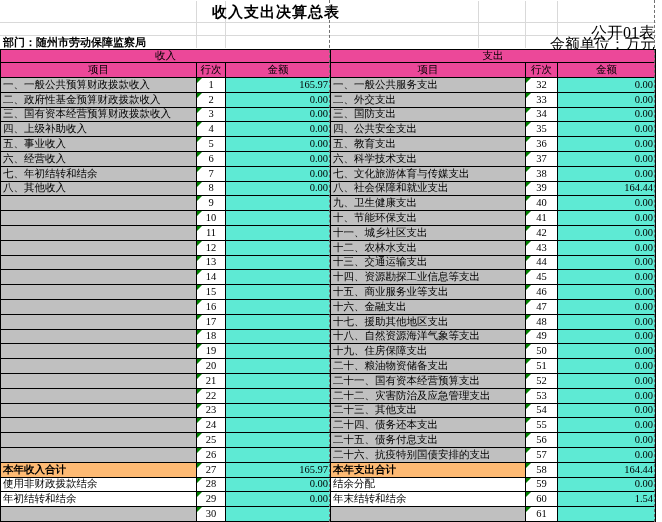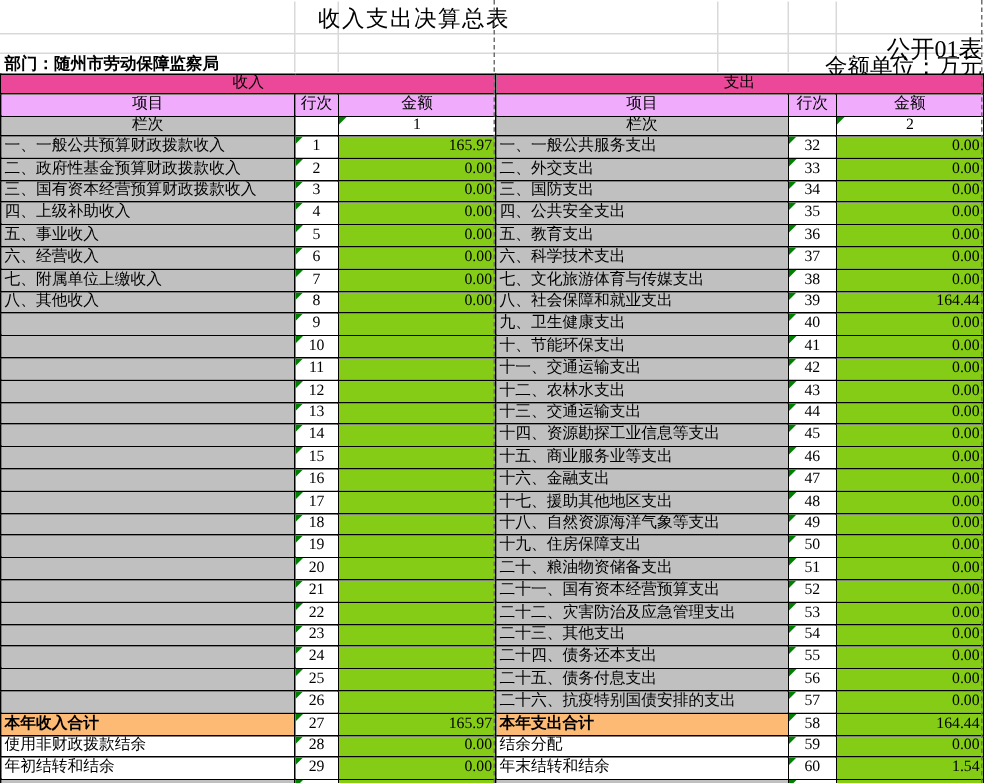--- a/index.html
+++ b/index.html
@@ -9,44 +9,44 @@
     -webkit-font-smoothing:none;
   }
   .sheet{position:absolute;inset:0;overflow:hidden;}
 
   
   .toparea{position:absolute;left:0;top:0;width:662px;height:49px;}
   .gridv{position:absolute;top:1px;height:47px;width:0;border-left:1px solid #d9d9d9;}
   .gridh{position:absolute;left:0;width:656px;height:0;border-top:1px solid #d9d9d9;}
   .title{
     position:absolute;left:0;top:3px;width:552px;text-align:center;
-    font-size:15px;font-weight:normal;letter-spacing:1px;color:#000;
+    font-size:15px;font-weight:bold;letter-spacing:1px;color:#000;
   }
   .code-line{position:absolute;right:7px;top:23px;font-size:16px;color:#000;}
   .dept-line{position:absolute;left:3px;top:35px;font-size:11px;font-weight:bold;color:#000;}
   .unit-line{position:absolute;right:7px;top:35px;font-size:15px;color:#000;}
 
   
   table.grid{
     position:absolute;left:0;top:49px;width:655px;
     border-collapse:collapse;table-layout:fixed;
   }
   table.grid td{
     border:1px solid #000;padding:0 2px;overflow:hidden;white-space:nowrap;
     font-size:10.5px;line-height:12px;height:13.8px;position:relative;color:#000;
   }
   tr.h1 td{height:11px;background:#ec4899;text-align:center;}
-  tr.h2 td{height:14px;background:#f0abfc;text-align:center;}
+  tr.h2 td{height:14px;background:#ec4899;text-align:center;}
   tr.h3 td{height:12px;text-align:center;}
   td.gray{background:#c0c0c0;}
   td.white{background:#ffffff;}
   td.total{background:#fdba74;text-align:center;font-weight:bold;}
   td.item{text-align:left;}
   td.ln{text-align:center;background:#ffffff;}
-  td.amt{text-align:right;background:#84cc16;}
+  td.amt{text-align:right;background:#5eead4;}
   .tri-icon{
     position:absolute;left:0;top:0;width:0;height:0;
     border-top:5px solid #008000;border-right:5px solid transparent;
   }
 
   
   .pbreak{position:absolute;top:0;height:522px;width:0;border-left:1px dashed #707070;}
 </style>
 </head>
 <body>
@@ -82,28 +82,20 @@
         <td colspan="3">支出</td>
       </tr>
       <tr class="h2">
         <td>项目</td>
         <td>行次</td>
         <td>金额</td>
         <td>项目</td>
         <td>行次</td>
         <td>金额</td>
       </tr>
-      <tr class="h3">
-        <td class="gray">栏次</td>
-        <td class="white"></td>
-        <td class="white"><span class="tri-icon"></span><span>1</span></td>
-        <td class="gray">栏次</td>
-        <td class="white"></td>
-        <td class="white"><span class="tri-icon"></span><span>2</span></td>
-      </tr>
     <tr>
           <td class="item gray">一、一般公共预算财政拨款收入</td>
           <td class="ln"><span class="tri-icon"></span>1</td>
           <td class="amt">165.97</td>
           <td class="item gray">一、一般公共服务支出</td>
           <td class="ln"><span class="tri-icon"></span>32</td>
           <td class="amt">0.00</td>
         </tr>
         <tr>
           <td class="item gray">二、政府性基金预算财政拨款收入</td>
@@ -139,21 +131,21 @@
         </tr>
         <tr>
           <td class="item gray">六、经营收入</td>
           <td class="ln"><span class="tri-icon"></span>6</td>
           <td class="amt">0.00</td>
           <td class="item gray">六、科学技术支出</td>
           <td class="ln"><span class="tri-icon"></span>37</td>
           <td class="amt">0.00</td>
         </tr>
         <tr>
-          <td class="item gray">七、附属单位上缴收入</td>
+          <td class="item gray">七、年初结转和结余</td>
           <td class="ln"><span class="tri-icon"></span>7</td>
           <td class="amt">0.00</td>
           <td class="item gray">七、文化旅游体育与传媒支出</td>
           <td class="ln"><span class="tri-icon"></span>38</td>
           <td class="amt">0.00</td>
         </tr>
         <tr>
           <td class="item gray">八、其他收入</td>
           <td class="ln"><span class="tri-icon"></span>8</td>
           <td class="amt">0.00</td>
@@ -174,21 +166,21 @@
           <td class="ln"><span class="tri-icon"></span>10</td>
           <td class="amt"></td>
           <td class="item gray">十、节能环保支出</td>
           <td class="ln"><span class="tri-icon"></span>41</td>
           <td class="amt">0.00</td>
         </tr>
         <tr>
           <td class="item gray"></td>
           <td class="ln"><span class="tri-icon"></span>11</td>
           <td class="amt"></td>
-          <td class="item gray">十一、交通运输支出</td>
+          <td class="item gray">十一、城乡社区支出</td>
           <td class="ln"><span class="tri-icon"></span>42</td>
           <td class="amt">0.00</td>
         </tr>
         <tr>
           <td class="item gray"></td>
           <td class="ln"><span class="tri-icon"></span>12</td>
           <td class="amt"></td>
           <td class="item gray">十二、农林水支出</td>
           <td class="ln"><span class="tri-icon"></span>43</td>
           <td class="amt">0.00</td>

